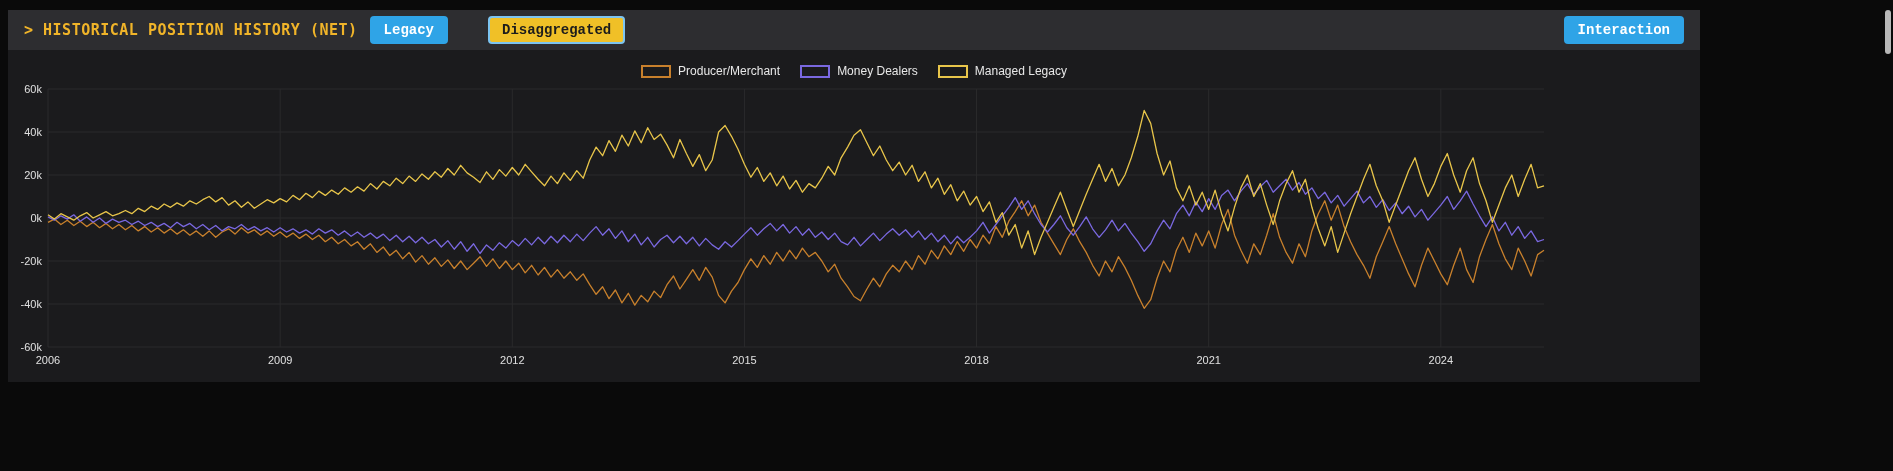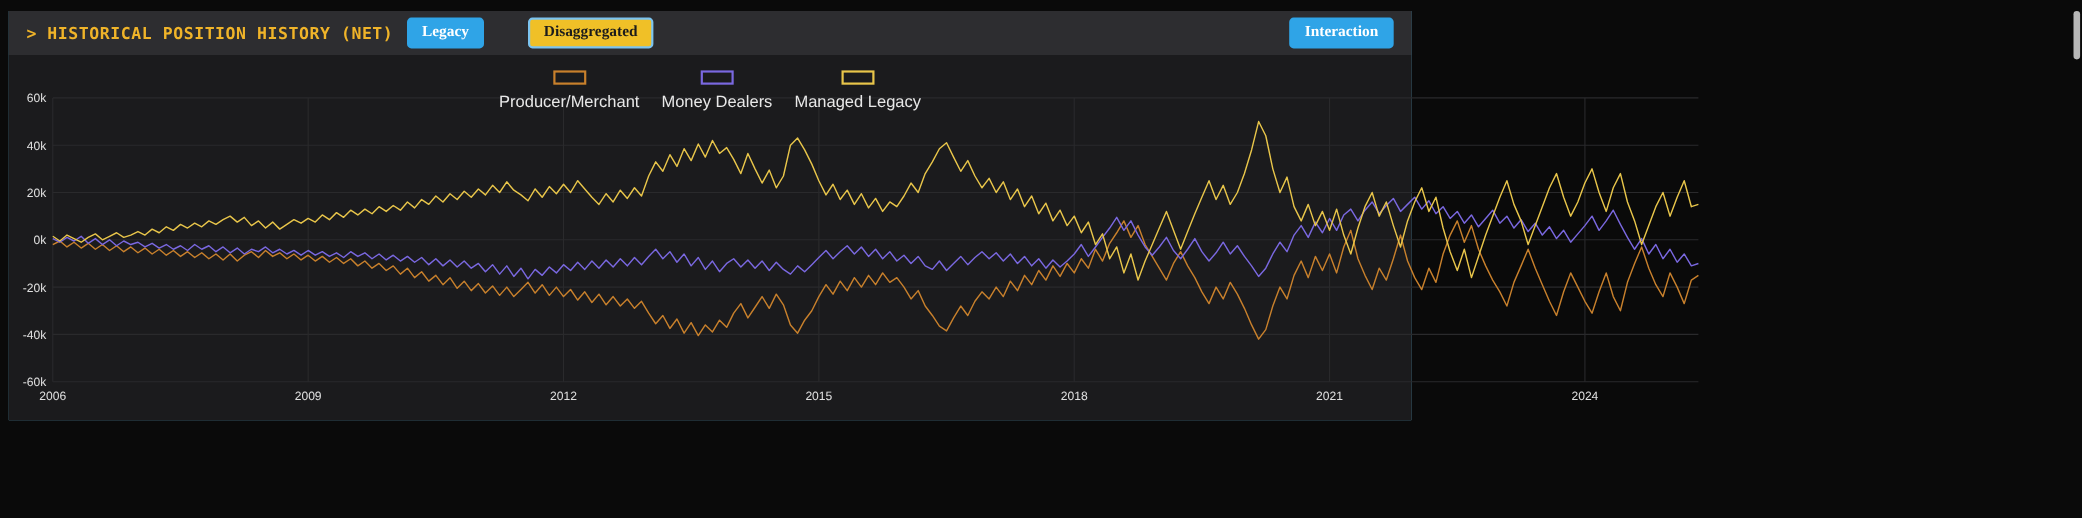--- a/index.html
+++ b/index.html
@@ -9,42 +9,42 @@
     width: 1893px;
     height: 471px;
     overflow: hidden;
     font-family: "Liberation Sans", sans-serif;
     position: relative;
   }
   .panel {
     position: absolute;
     left: 8px;
     top: 10px;
-    width: 1275px;
-    background: #7dd3fc;
+    width: 1692px;
+    background: #3b82f6;
   }
   .topbar {
     height: 40px;
     background: #2d2d30;
     display: flex;
     align-items: center;
     gap: 12px;
     padding: 0 16px;
     box-sizing: border-box;
   }
   .title {
     color: #f0b429;
     font-family: "DejaVu Sans Mono", monospace;
     font-weight: bold;
     font-size: 15px;
     letter-spacing: 0.5px;
     white-space: nowrap;
   }
   .btn {
-    font-family: Liberation Serif, serif;
+    font-family: Liberation Mono, monospace;
     font-weight: bold;
     font-size: 14px;
     border: none;
     border-radius: 4px;
     padding: 6px 14px;
     cursor: pointer;
     white-space: nowrap;
   }
   .btn-blue {
     background: #2fa4e7;
@@ -72,22 +72,21 @@
     justify-content: center;
     align-items: center;
     gap: 20px;
     z-index: 2;
   }
   .legend-item {
     display: flex;
     align-items: center;
     gap: 7px;
     color: #e8e8e8;
-    font-size: 15px;
-    flex-direction: column;
+    font-size: 12px;
   }
   .swatch {
     display: inline-block;
     width: 26px;
     height: 9px;
     border: 2px solid #888;
     background: transparent;
     box-sizing: content-box;
   }
   svg.chart { display: block; }

